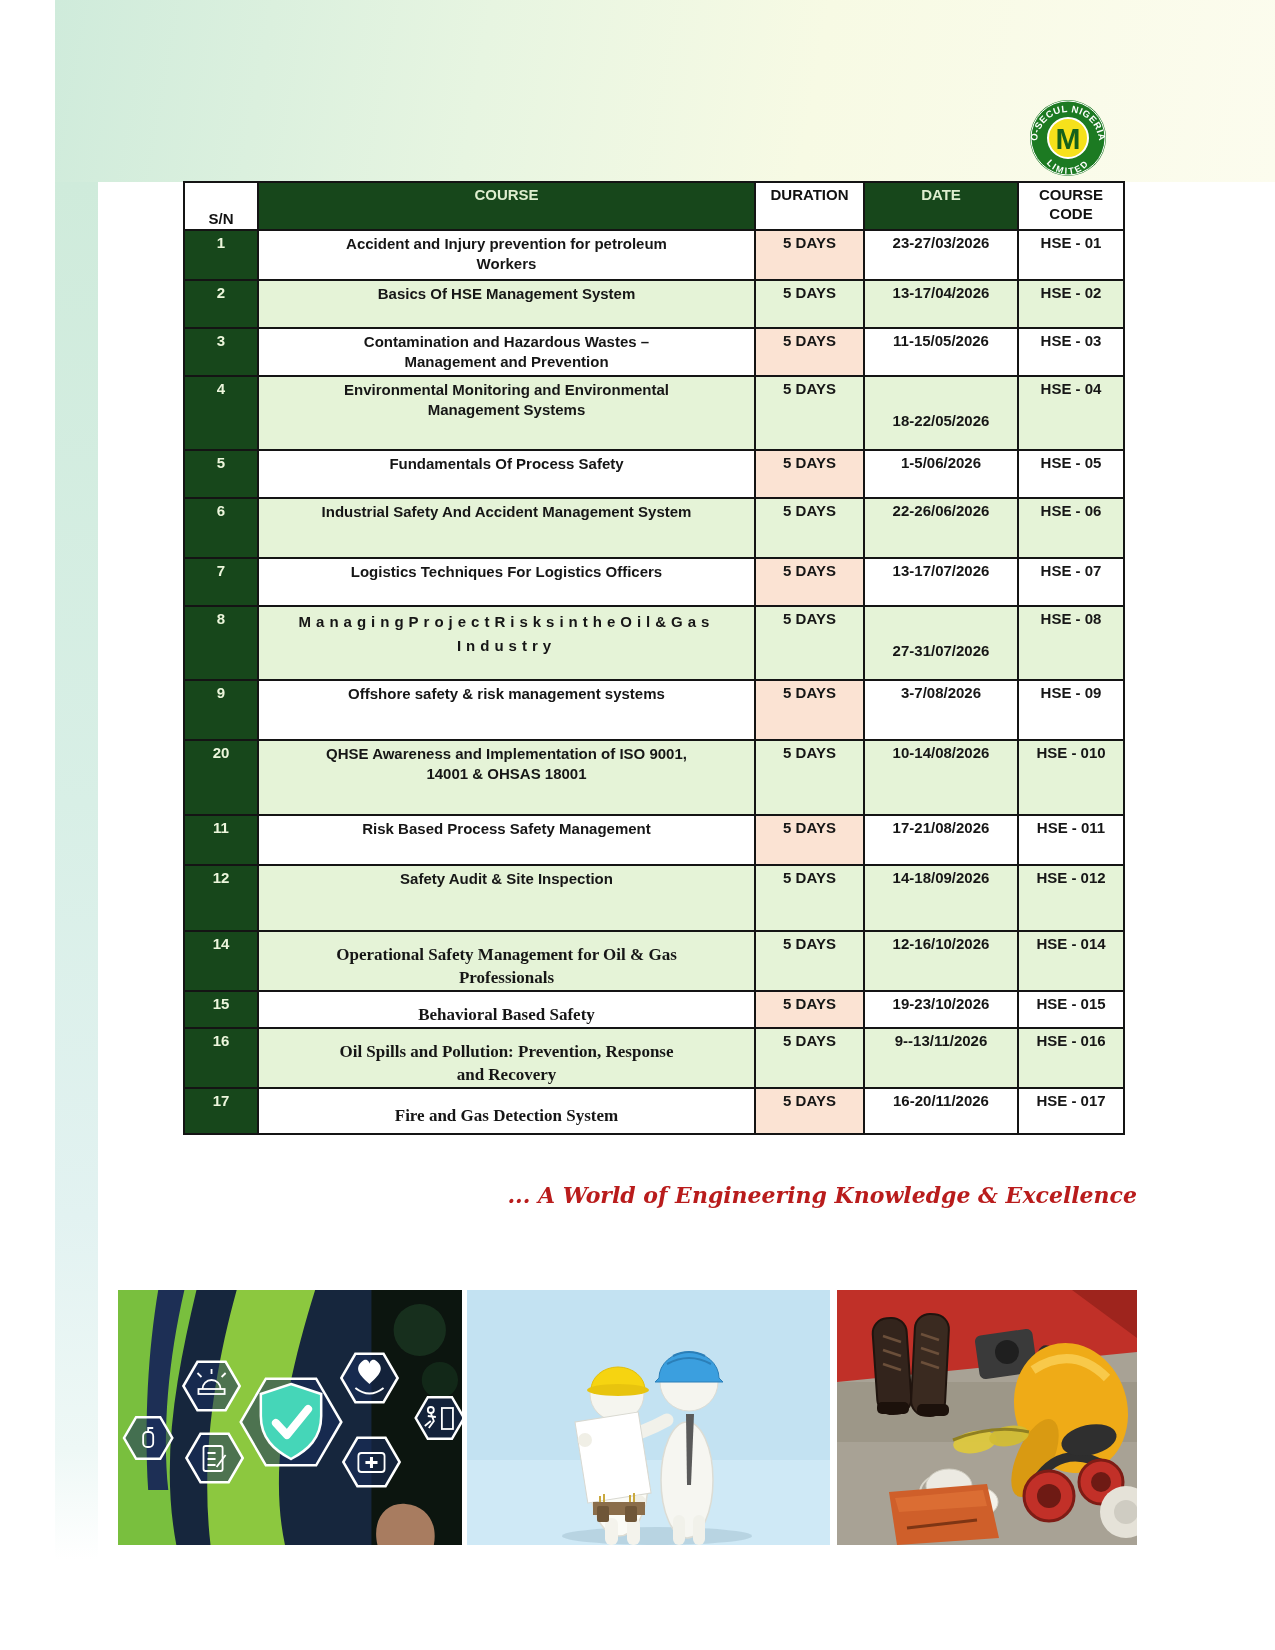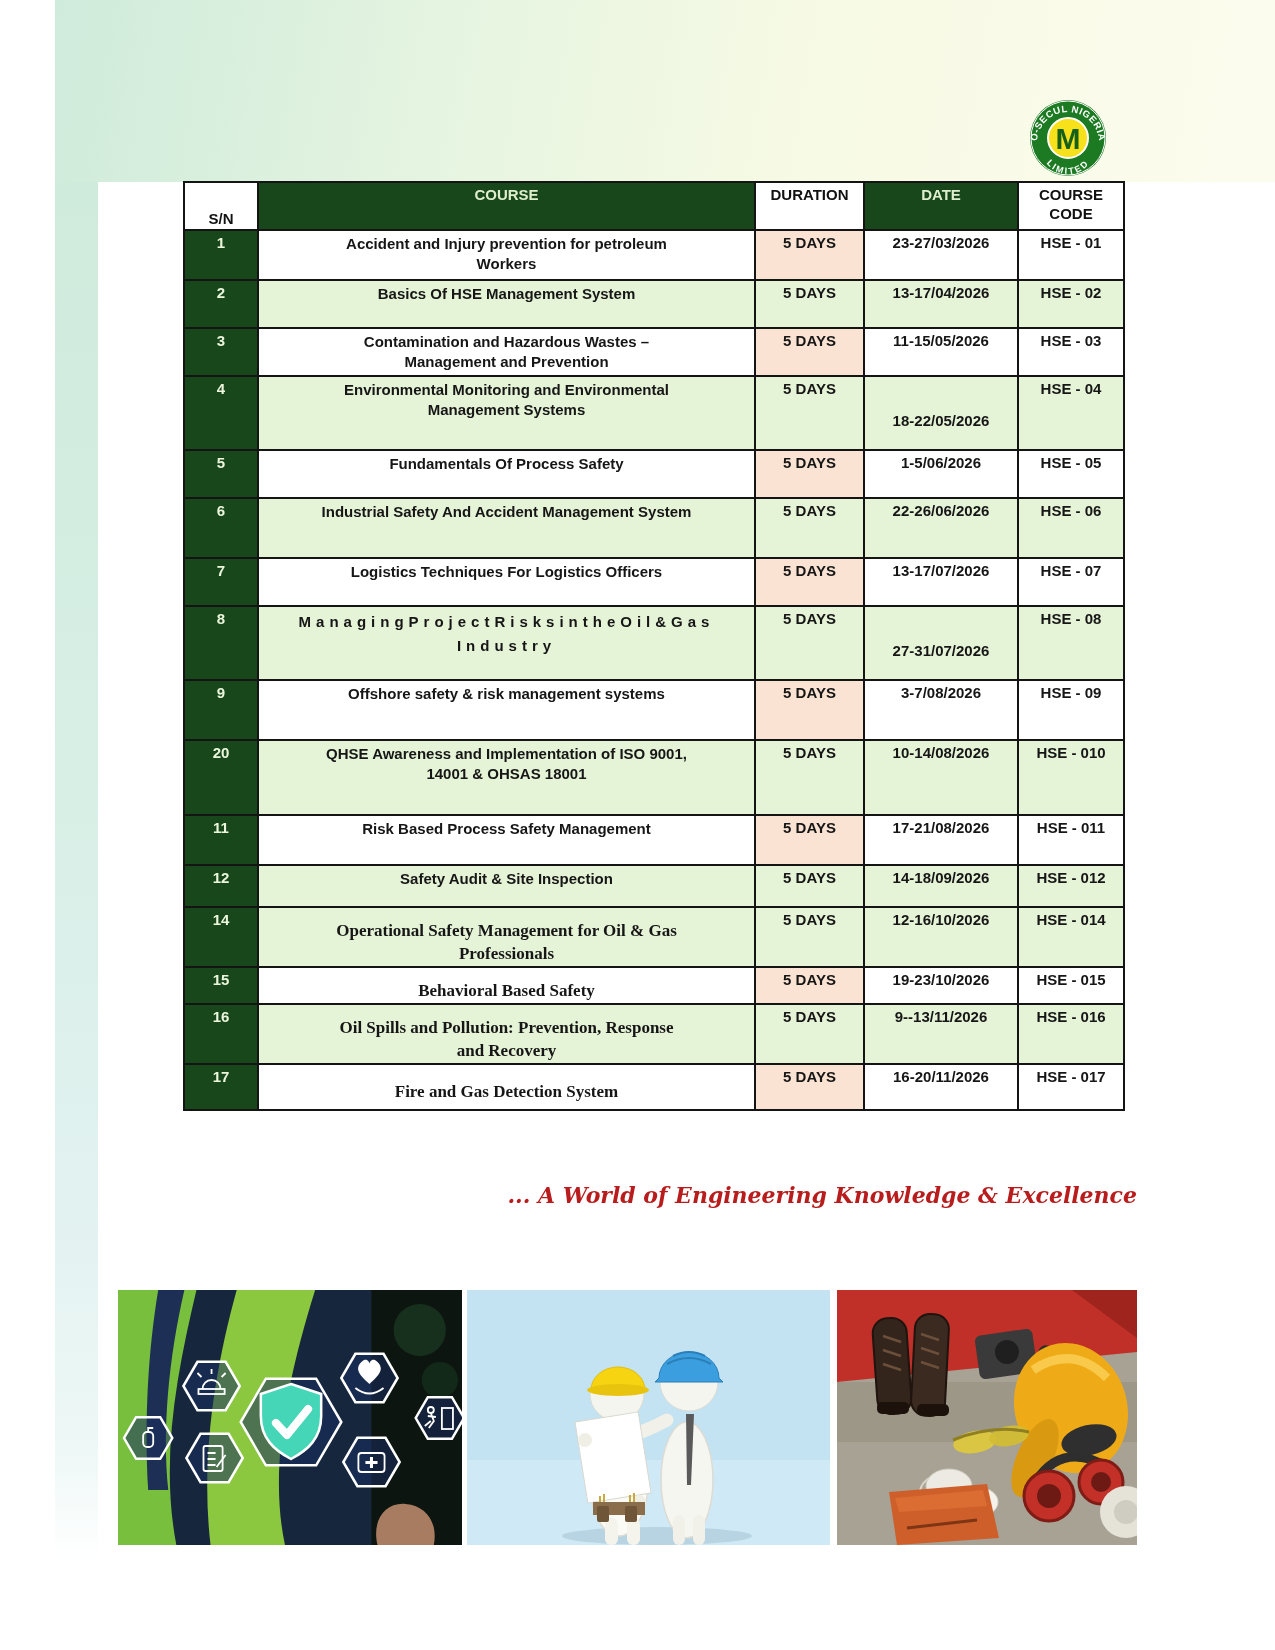--- a/index.html
+++ b/index.html
@@ -166,21 +166,21 @@
           <td class="date">10-14/08/2026</td>
           <td class="code">HSE - 010</td>
         </tr>
         <tr class="white" style="height: 50px;">
           <td class="sn">11</td>
           <td class="course">Risk Based Process Safety Management</td>
           <td class="duration pink">5 DAYS</td>
           <td class="date">17-21/08/2026</td>
           <td class="code">HSE - 011</td>
         </tr>
-        <tr class="green" style="height: 42px;">
+        <tr class="green" style="height: 66px;">
           <td class="sn">12</td>
           <td class="course">Safety Audit &amp; Site Inspection</td>
           <td class="duration">5 DAYS</td>
           <td class="date">14-18/09/2026</td>
           <td class="code">HSE - 012</td>
         </tr>
         <tr class="green" style="height: 44px;">
           <td class="sn">14</td>
           <td class="course serif">Operational Safety Management for Oil &amp; Gas
 Professionals</td>

